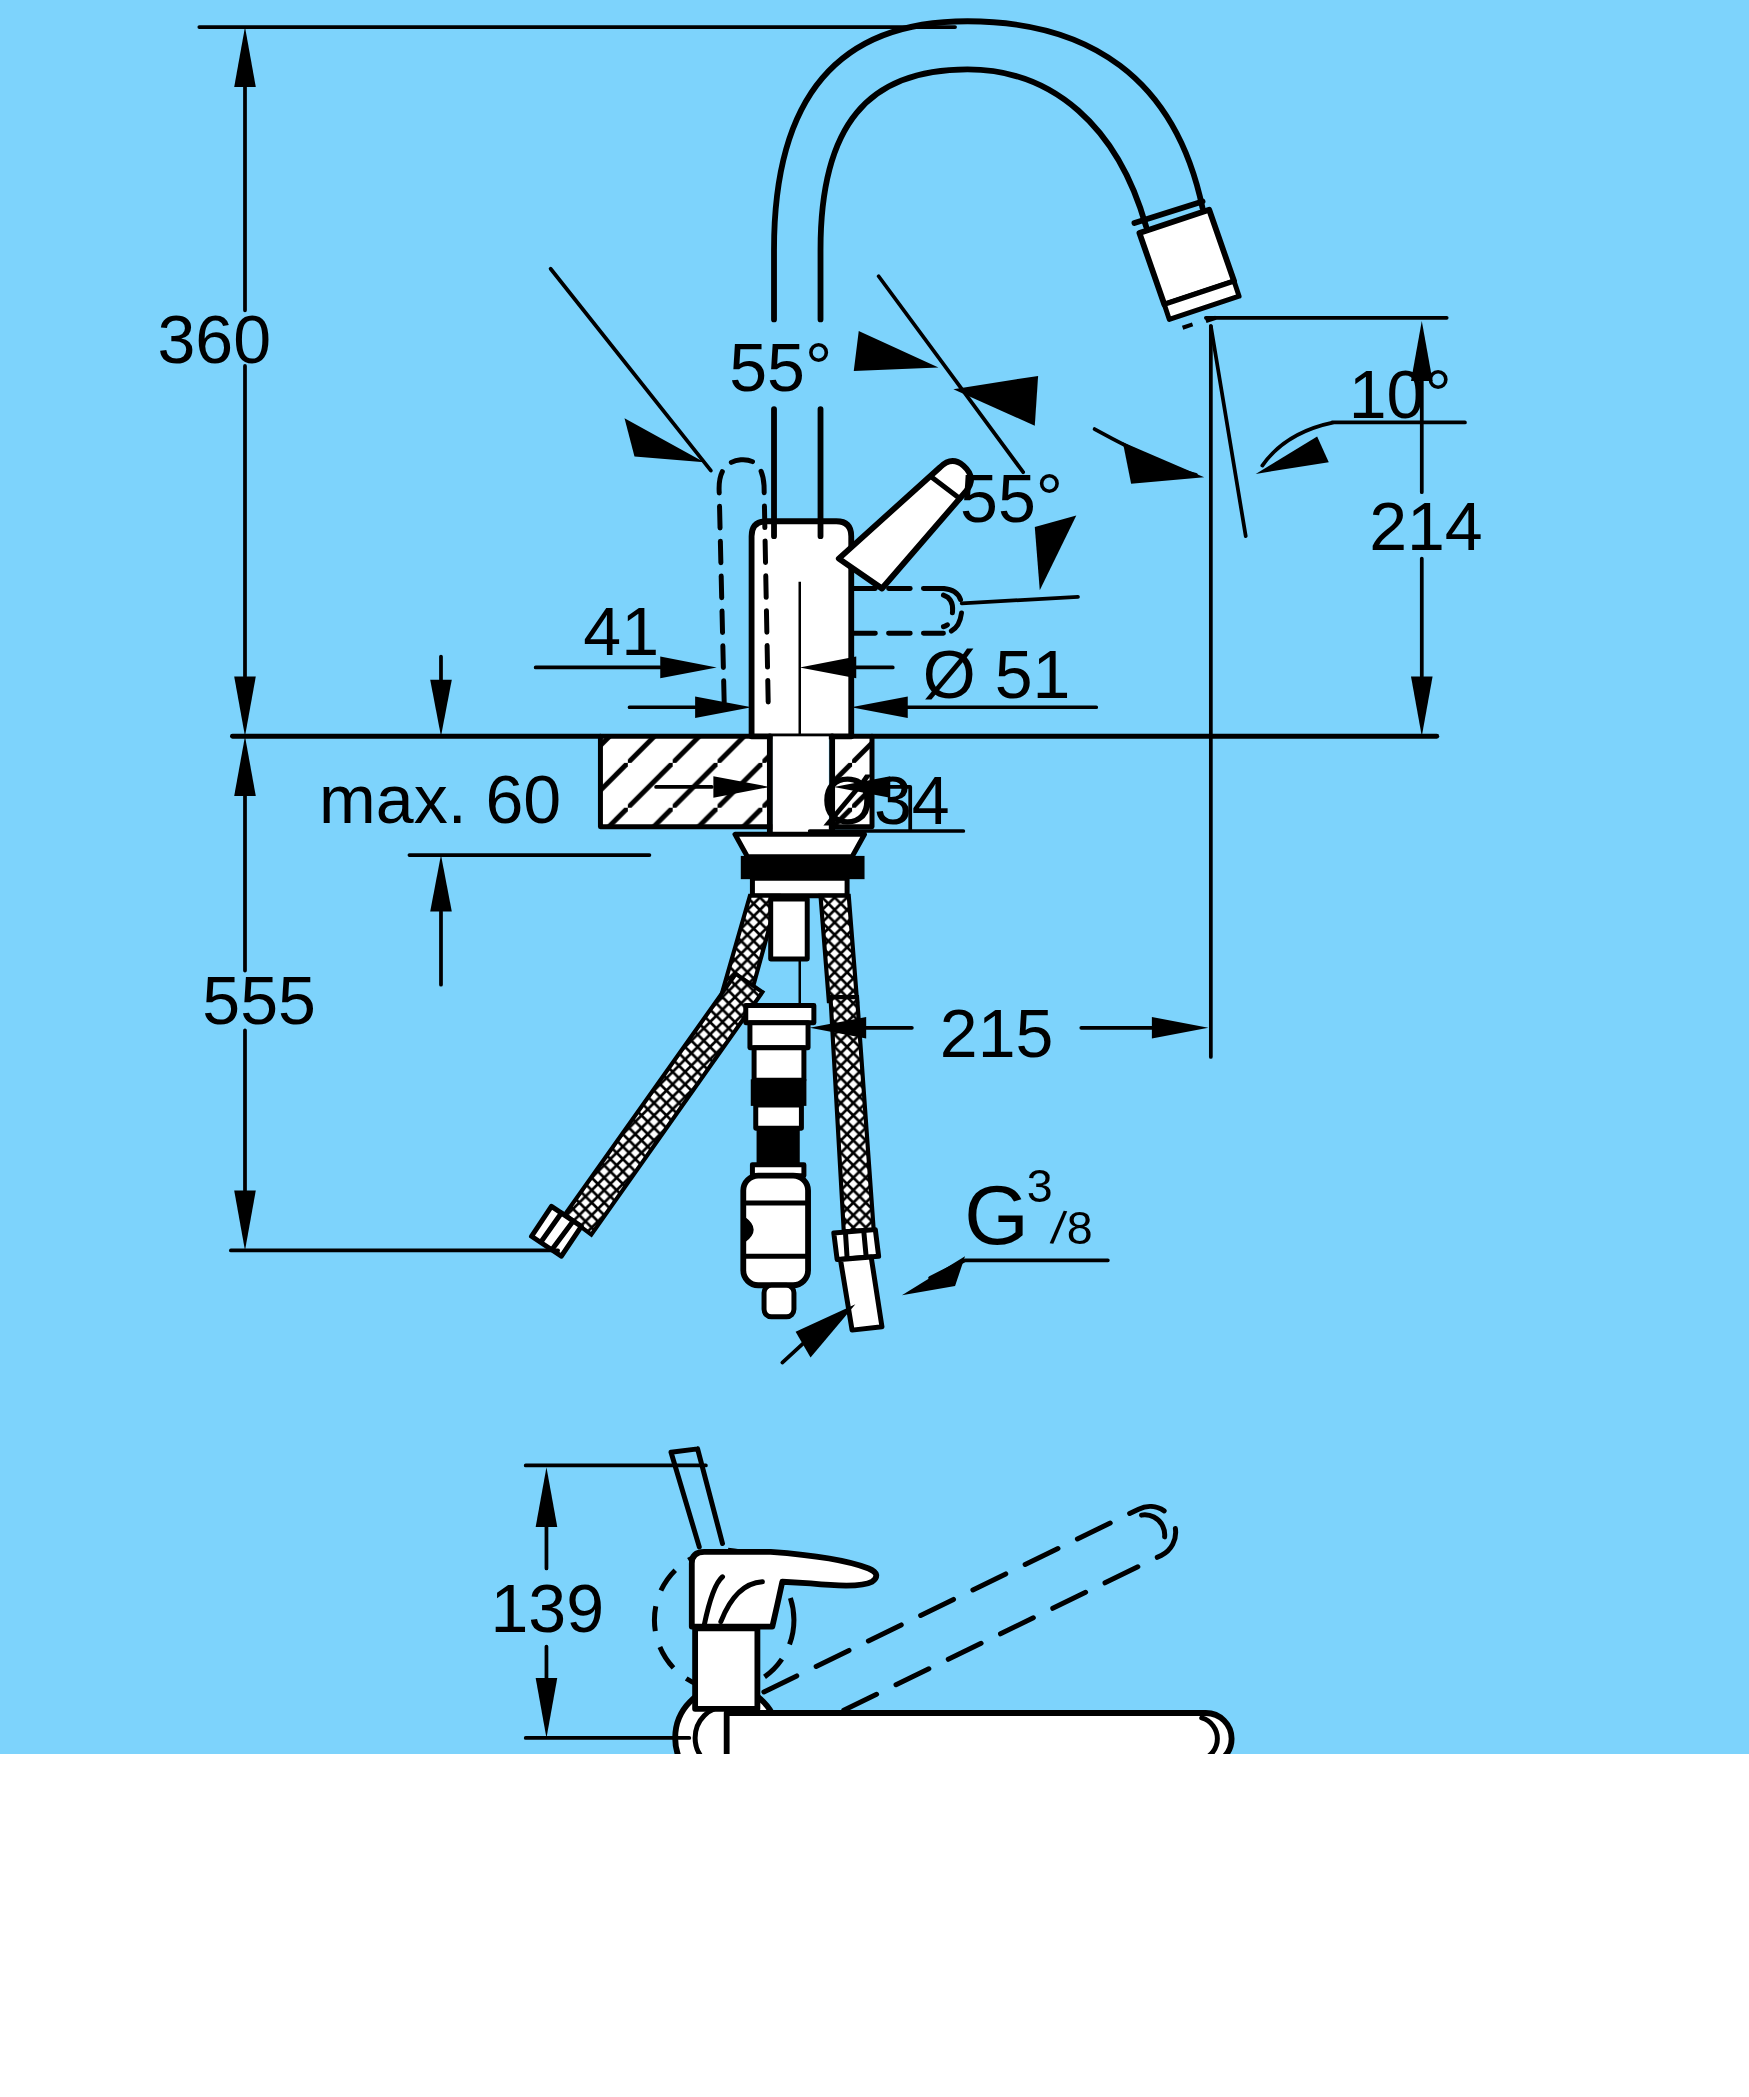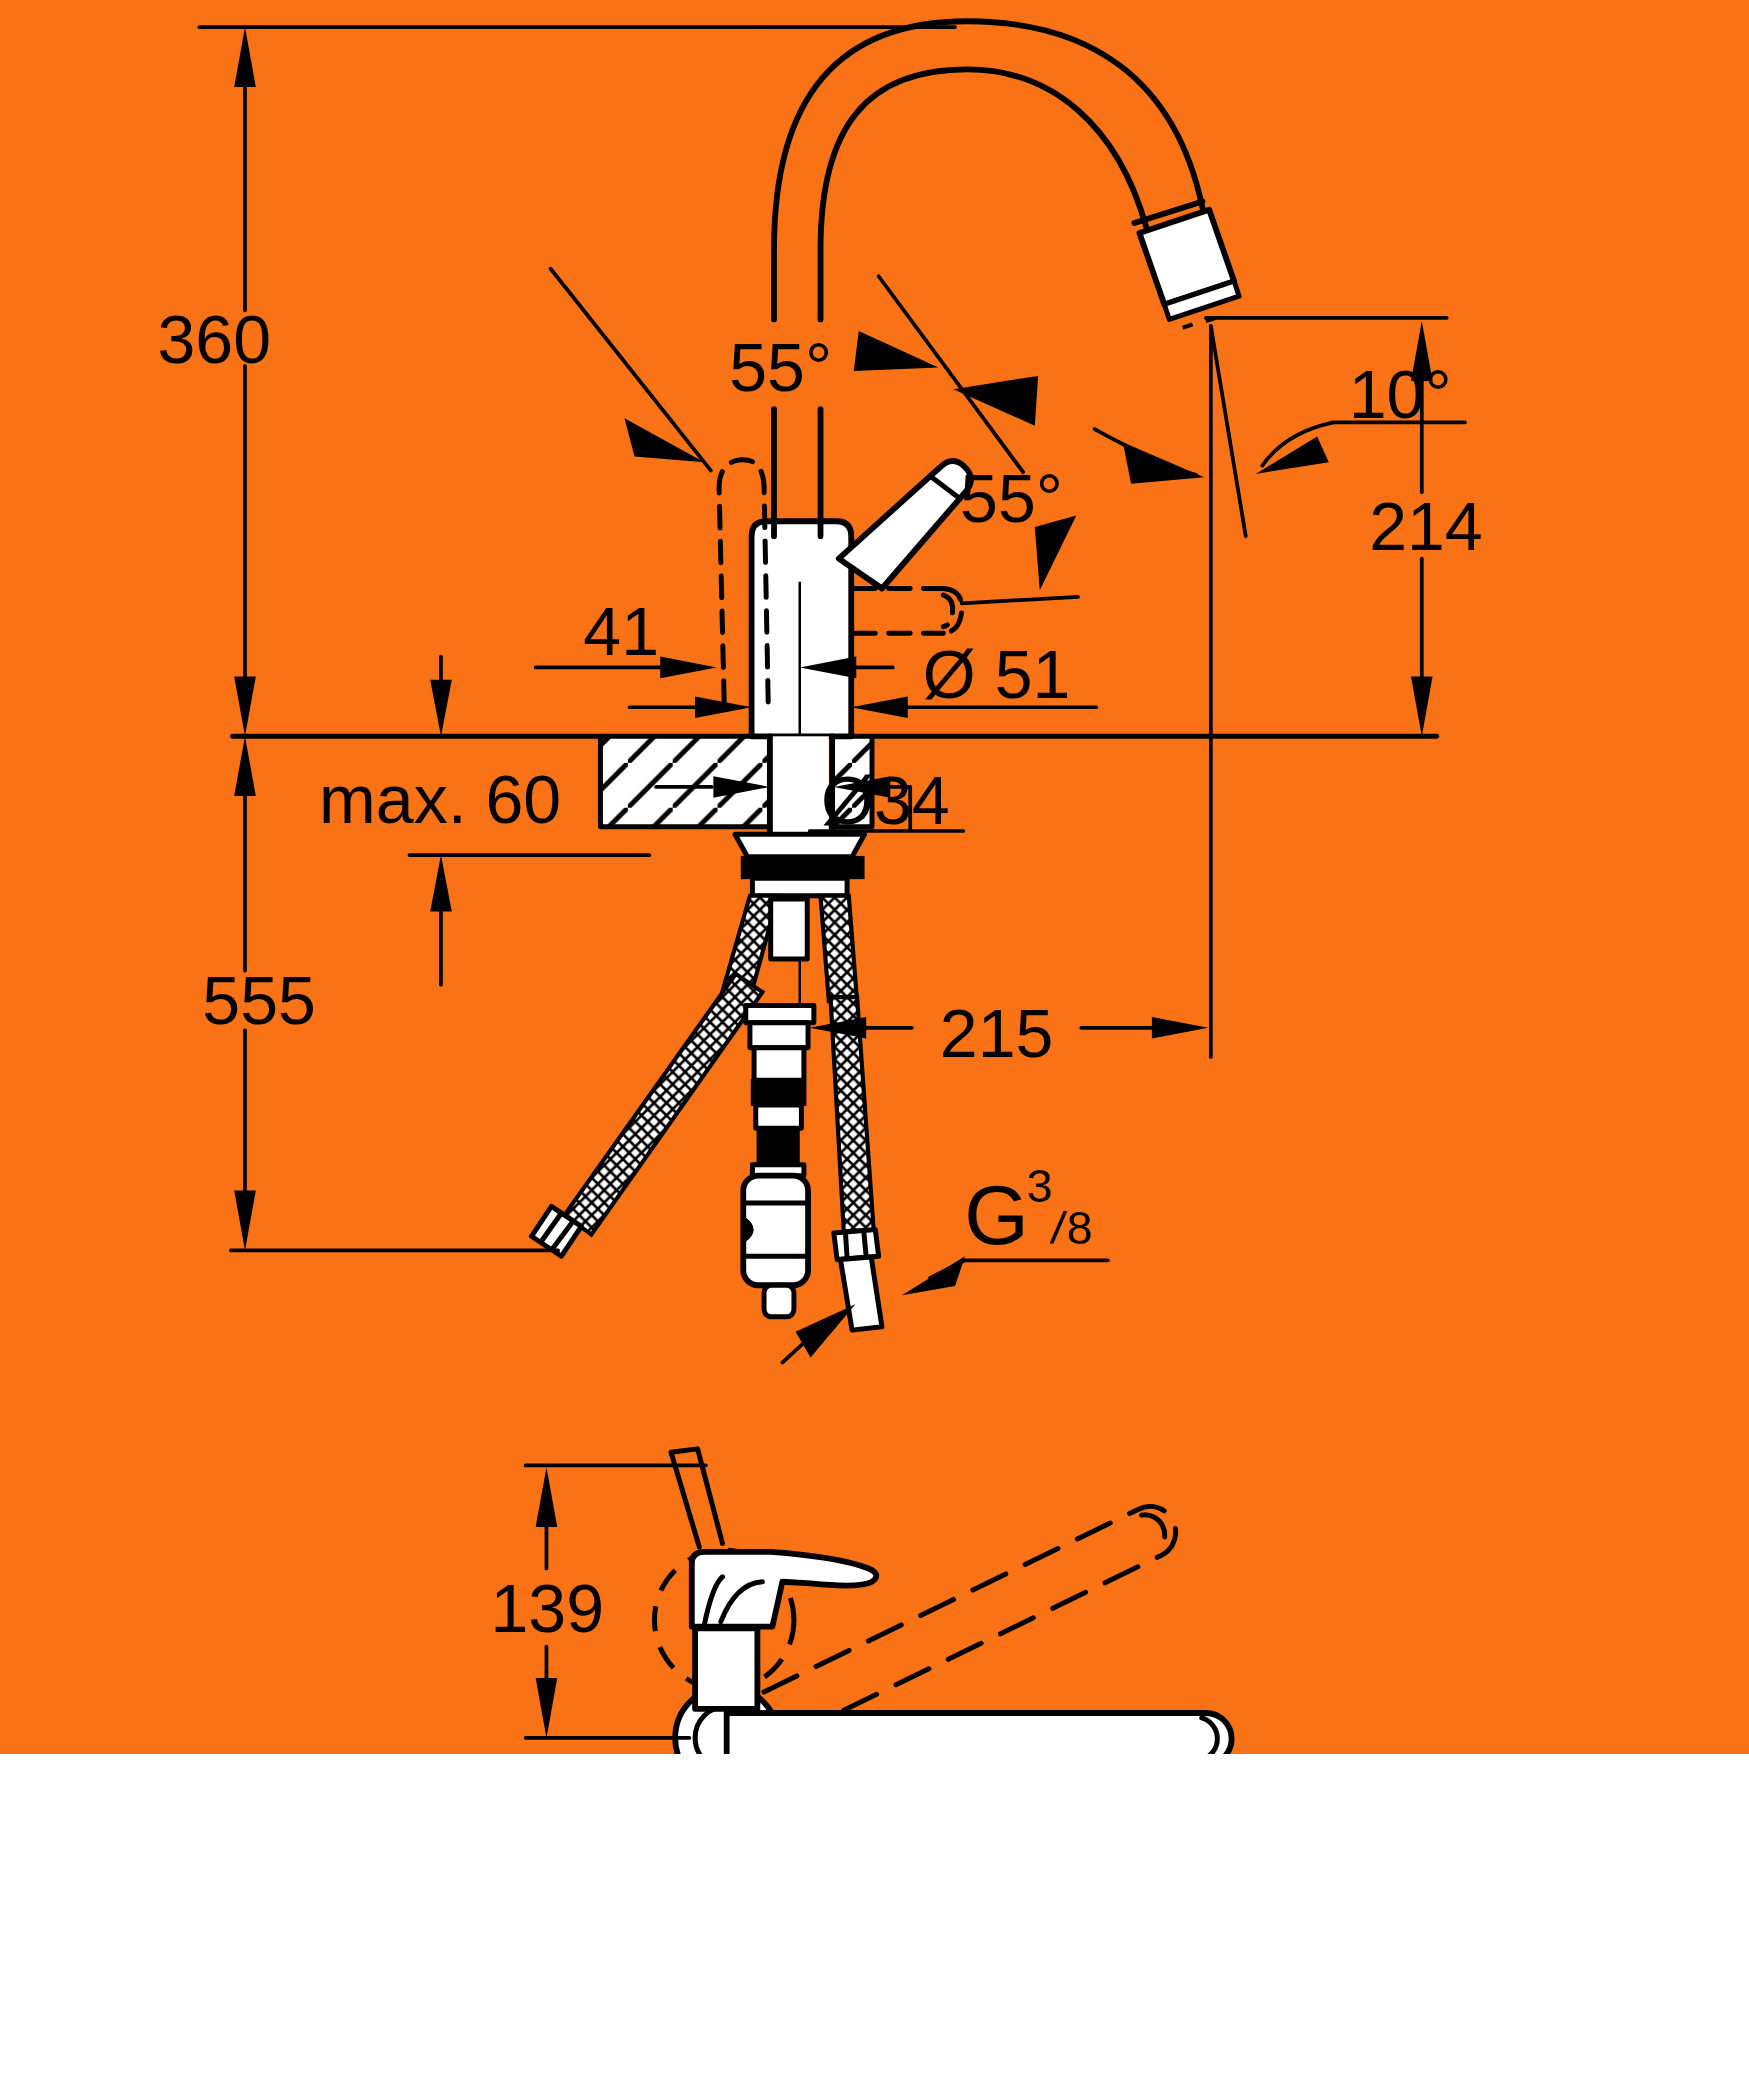--- a/index.html
+++ b/index.html
@@ -1,16 +1,16 @@
 <!DOCTYPE html>
 <html style="font-size:13.3px"><head>
 <meta charset="utf-8">
 <style>
   html,body{margin:0;padding:0;background:#ffffff;}
-  #stage{position:relative;width:1749px;height:1754px;background:#f97316;overflow:hidden;}
+  #stage{position:relative;width:1749px;height:1754px;background:#7dd3fc;overflow:hidden;}
   svg{position:absolute;left:0;top:0;}
   text{font-family:"Liberation Sans","DejaVu Sans",sans-serif;fill:#000;}
   .dim{font-size:82px;}
   .thread-g{font-size:100px;}
   .thread-s{font-size:56px;}
   .outline{fill:none;stroke:#000;stroke-width:7;stroke-linecap:round;stroke-linejoin:round;}
   .outline6{fill:none;stroke:#000;stroke-width:6;stroke-linecap:round;stroke-linejoin:round;}
   .whitefill{fill:#fff;stroke:#000;stroke-width:7;stroke-linejoin:round;}
   .whitefill6{fill:#fff;stroke:#000;stroke-width:6;stroke-linejoin:round;}
   .thin{fill:none;stroke:#000;stroke-width:4.5;stroke-linecap:round;}

